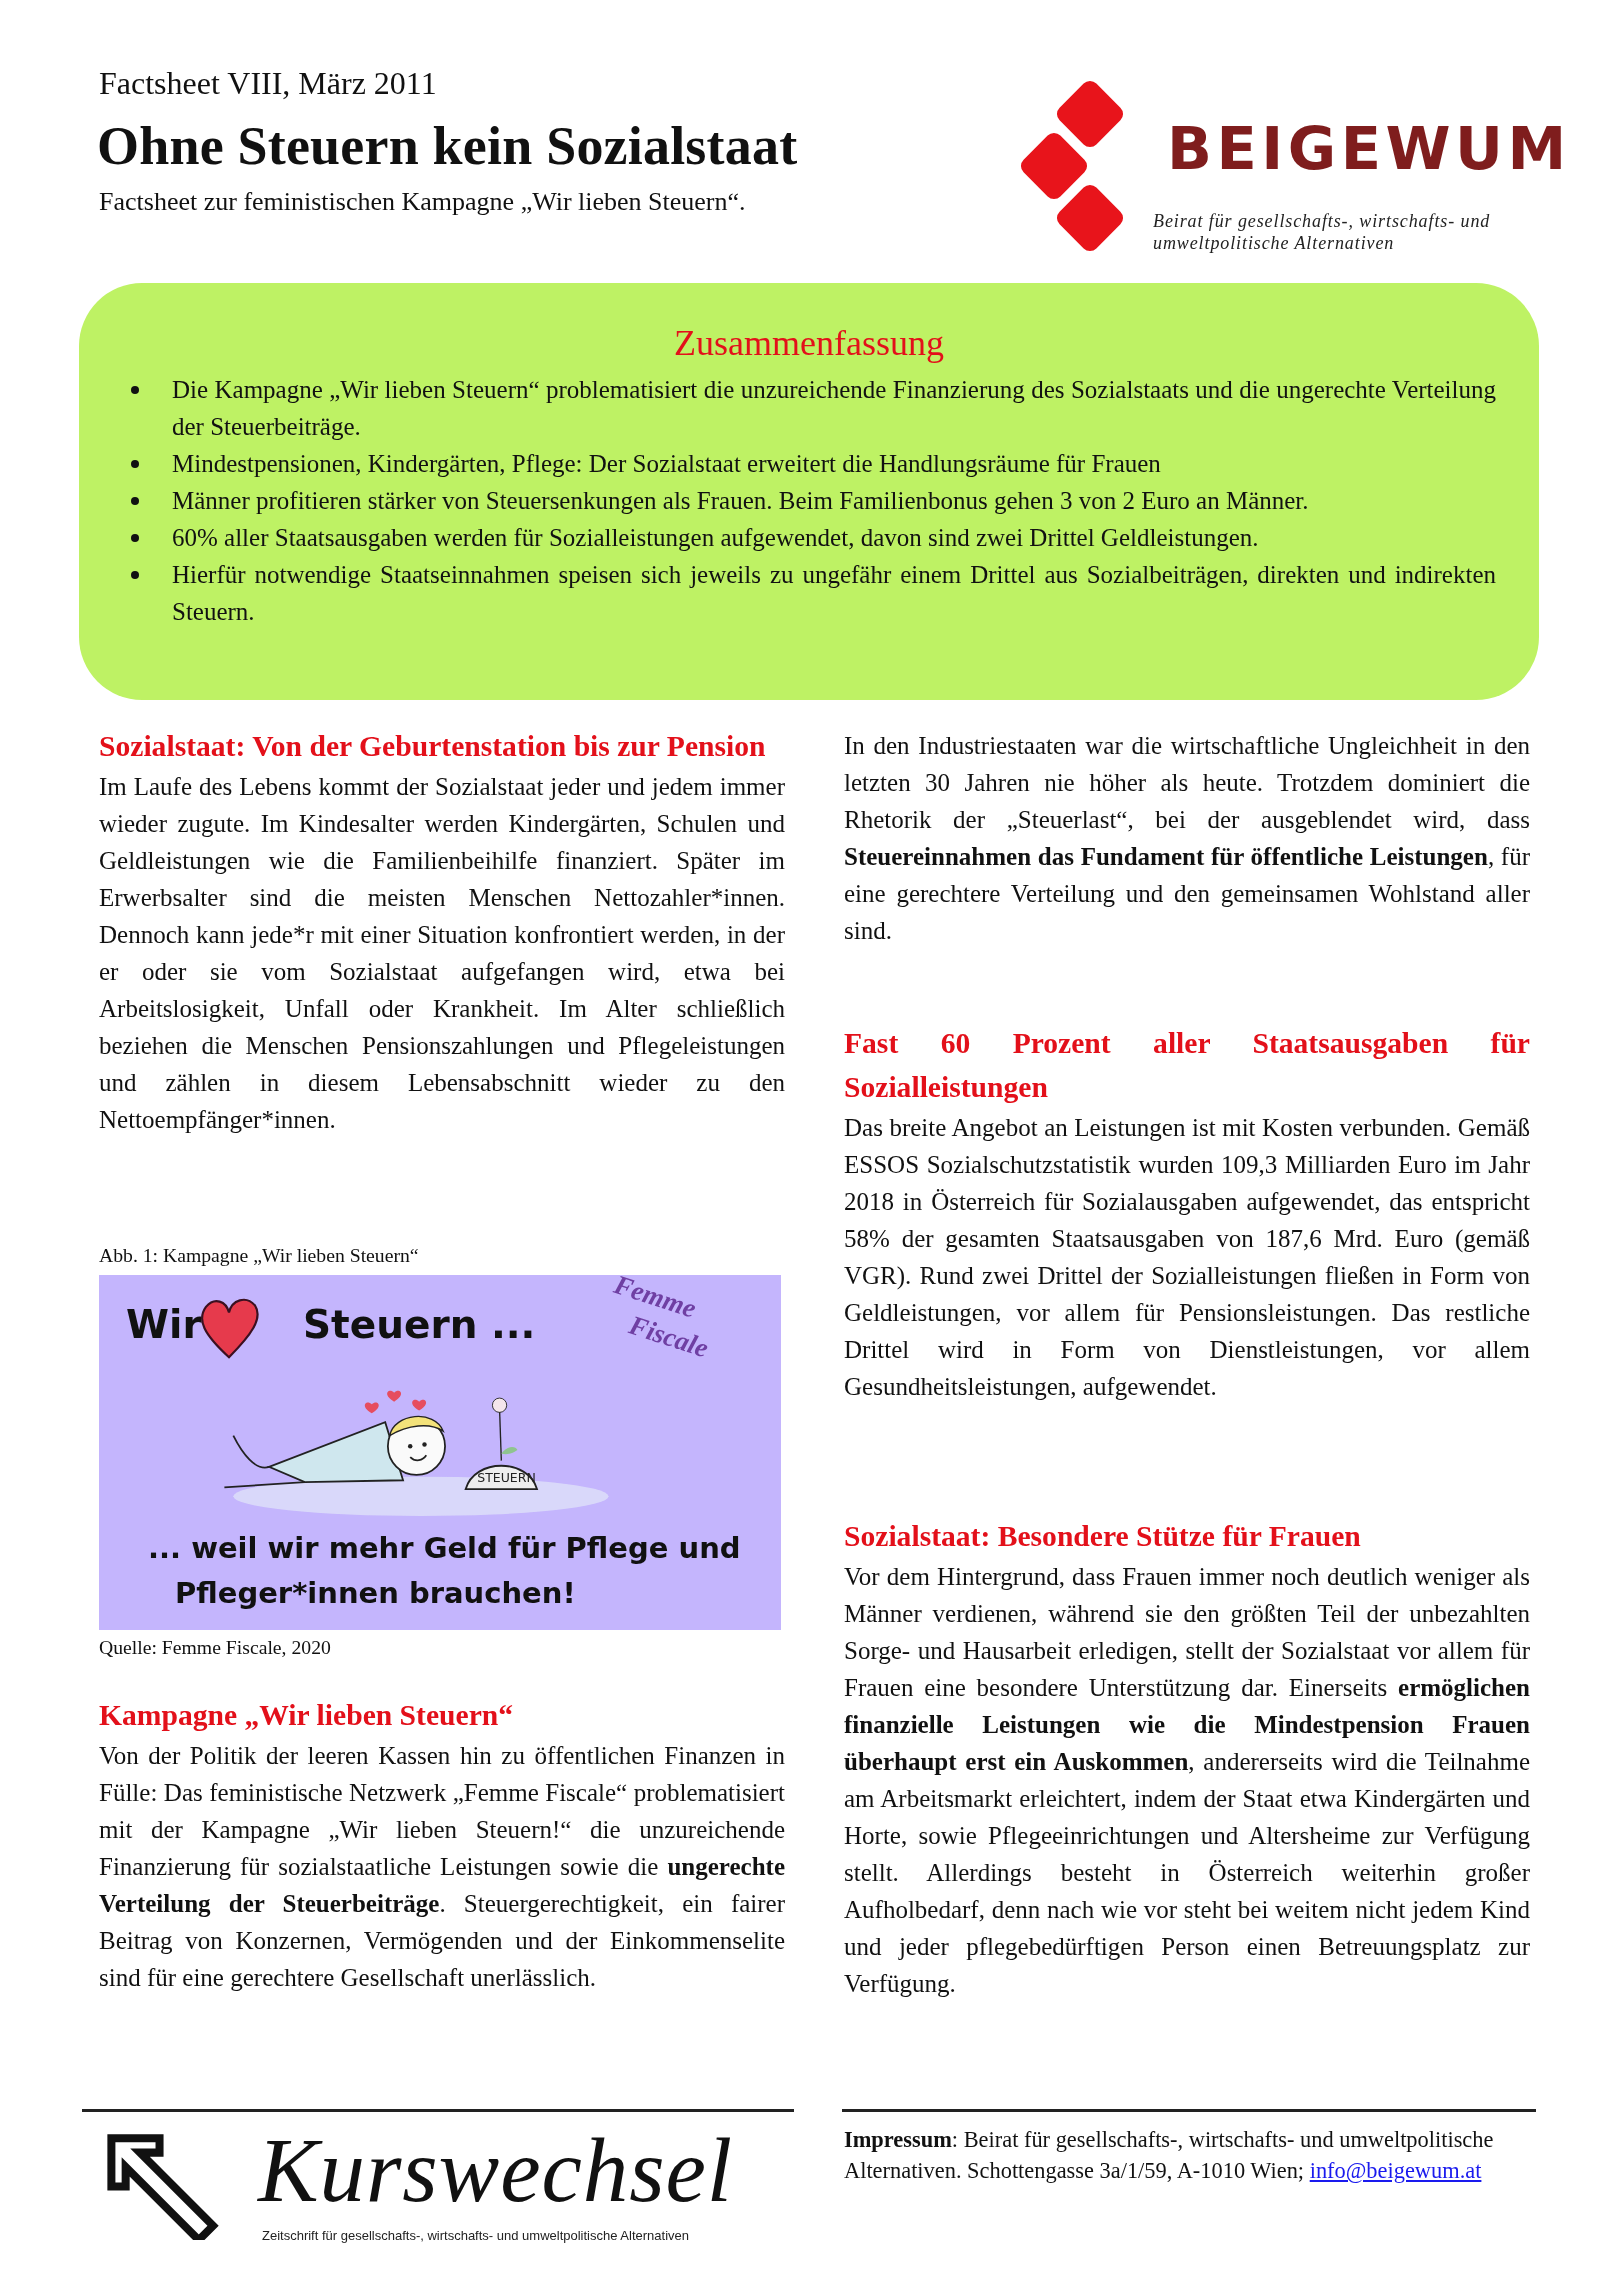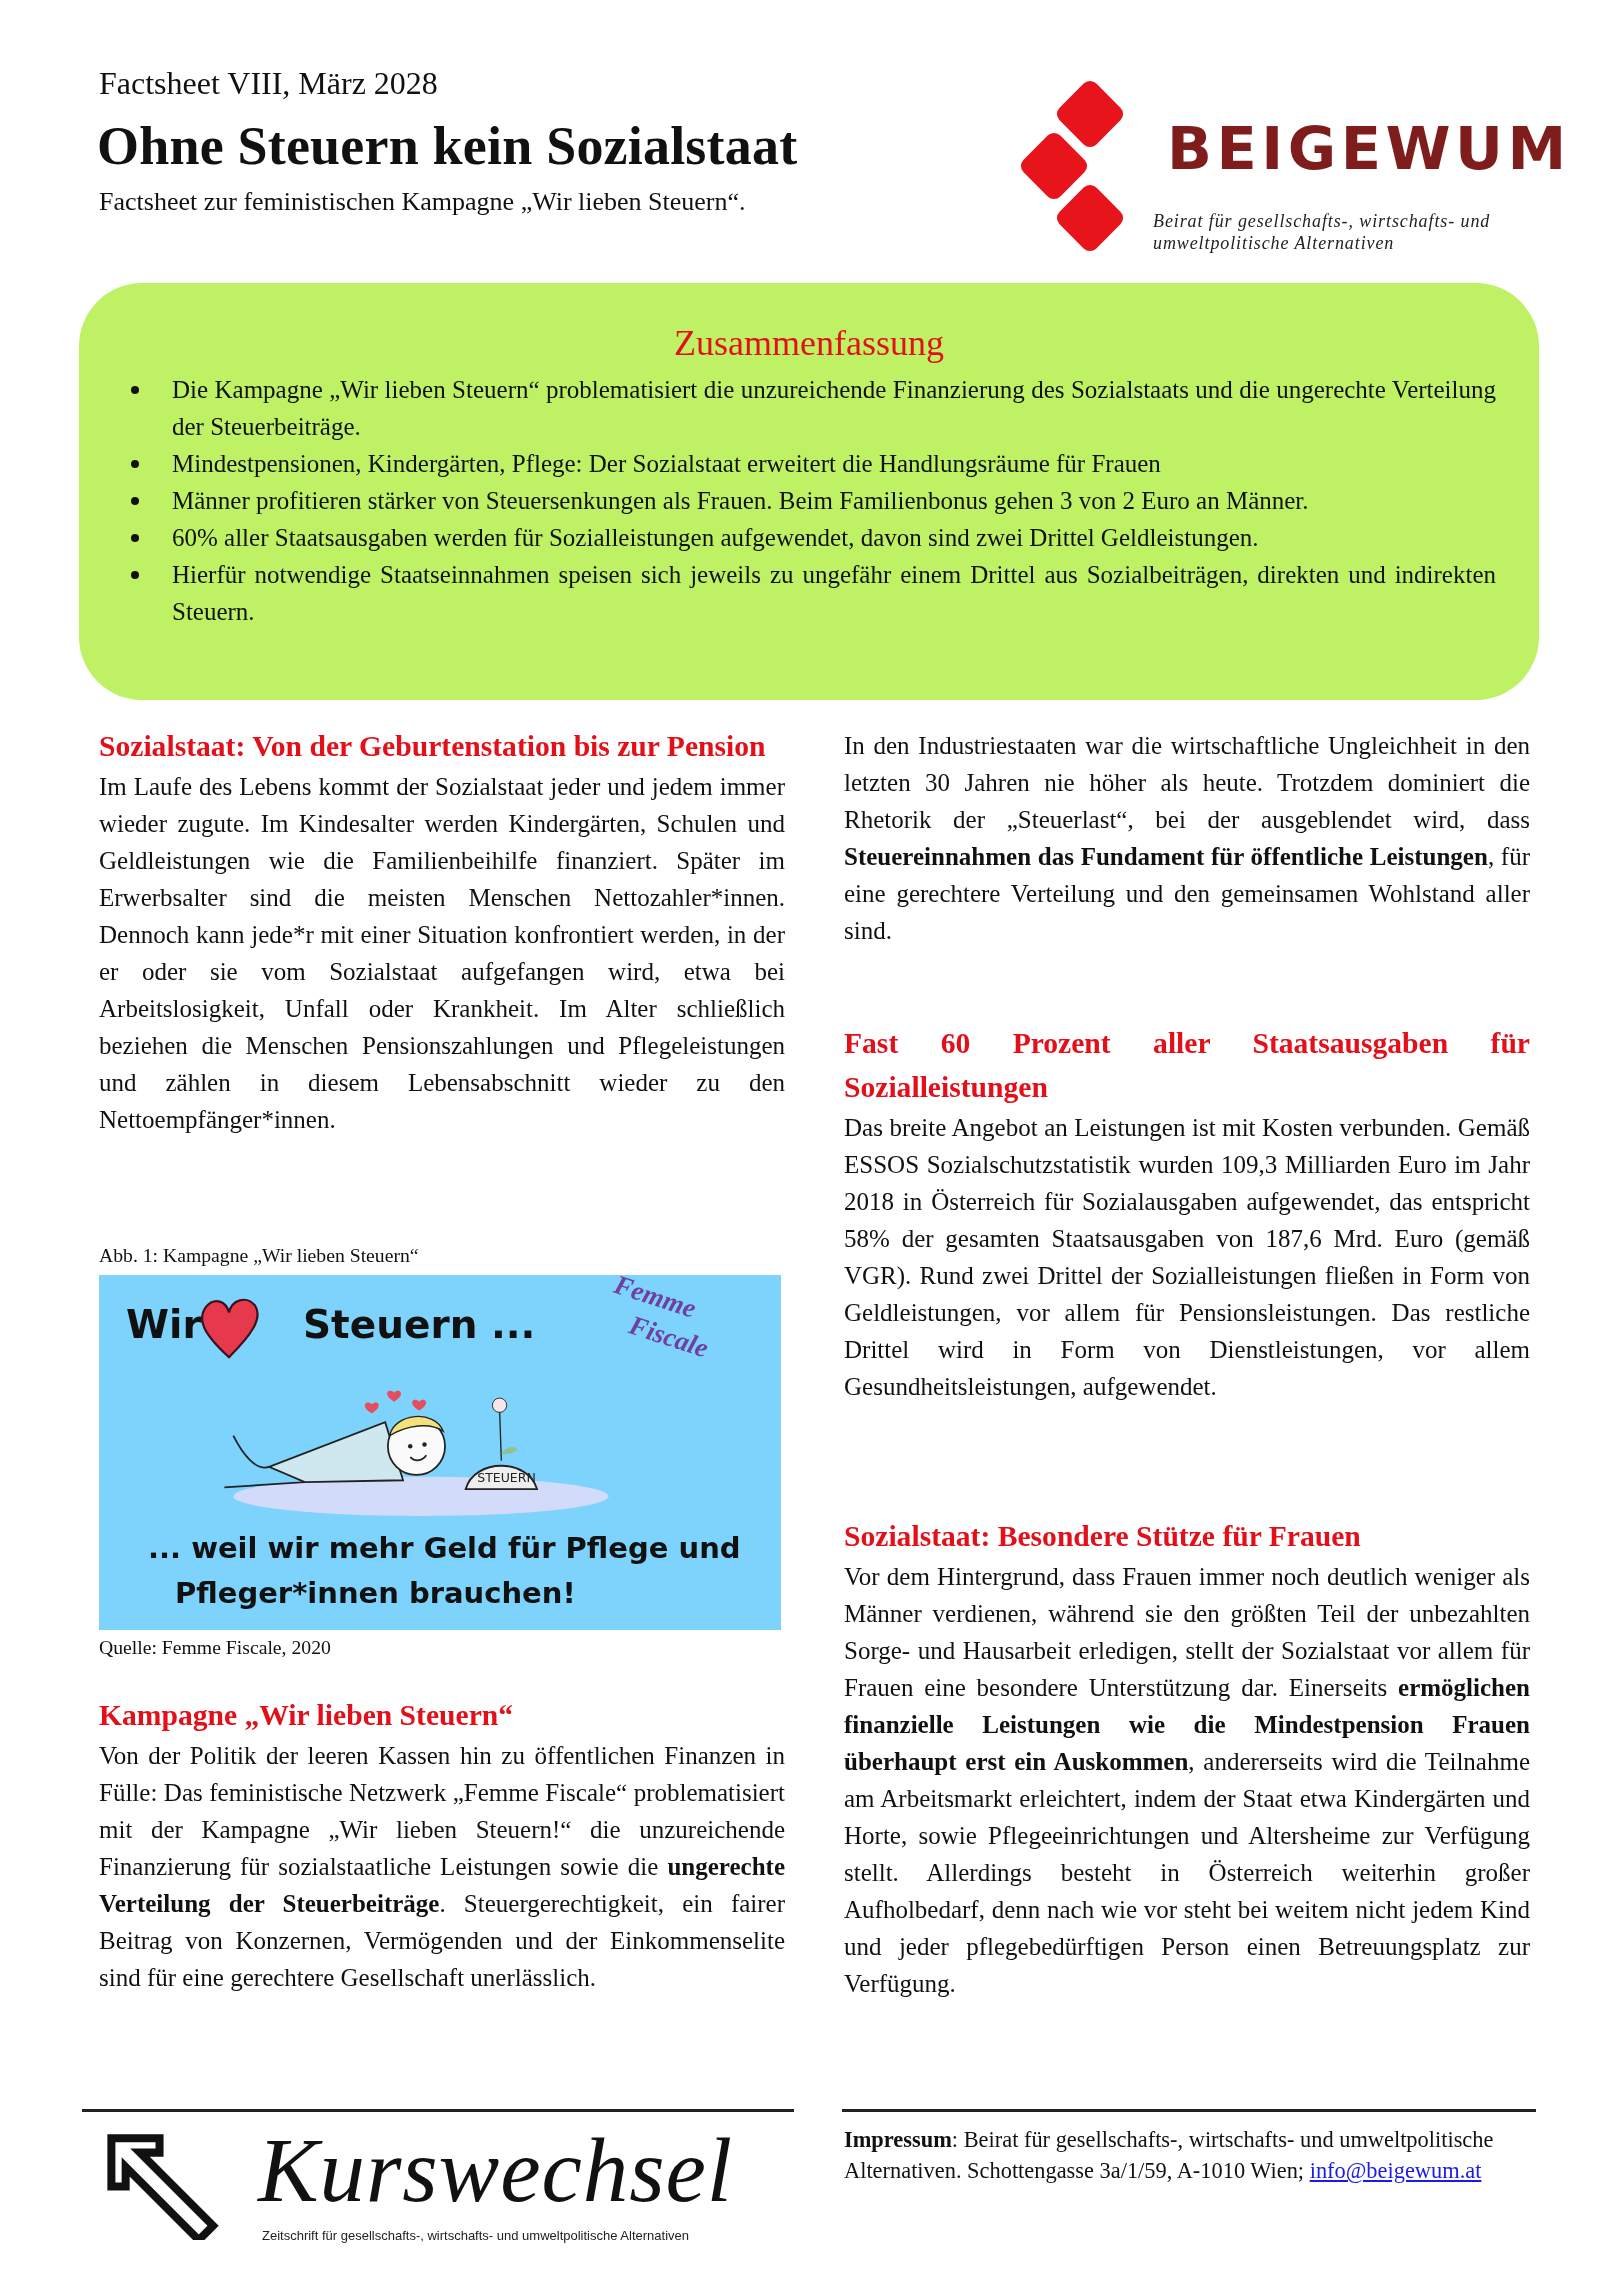--- a/index.html
+++ b/index.html
@@ -28,41 +28,41 @@
   
   .col { width:686px; text-align:justify; font-size:25px; line-height:37px; }
   .colL { left:99px; }
   .colR { left:844px; }
   .h3 { color:#e3101a; font-weight:bold; font-size:29.6px; line-height:44px; margin:0; text-align:justify; }
   .h3.nojust { text-align:left; }
   p { margin:0; }
   b { font-weight:bold; }
 
   .caption { font-size:19.7px; line-height:25px; }
-  .figure { left:99px; top:1275px; width:682px; height:355px; background:#7dd3fc; overflow:hidden; }
+  .figure { left:99px; top:1275px; width:682px; height:355px; background:#c4b5fd; overflow:hidden; }
   .fig-wir { position:absolute; left:27px; top:27px; font-family:"DejaVu Sans","Liberation Sans",sans-serif; font-weight:bold; font-size:39px; color:#111; }
   .fig-heart { position:absolute; left:94px; top:16px; width:72px; height:72px; }
   .fig-steuern { position:absolute; left:204px; top:27px; font-family:"DejaVu Sans","Liberation Sans",sans-serif; font-weight:bold; font-size:39px; color:#111; }
   .fig-brand { position:absolute; left:502px; top:16px; width:170px; height:99px; font-style:italic; font-weight:bold; font-size:27px; color:#6f3fa3; transform:rotate(18deg); line-height:34px; }
   .fig-bottom { position:absolute; left:49px; top:251px; font-family:"DejaVu Sans","Liberation Sans",sans-serif; font-weight:bold; font-size:29px; line-height:45px; color:#111; }
   .fig-illu { position:absolute; left:107px; top:107px; width:412px; height:134px; }
 
   .rule { height:2.7px; background:#222; }
 
   .kurs { left:106px; top:2128px; width:699px; height:125px; }
   .kurs-word { position:absolute; left:152px; top:-7.2px; font-family:"Liberation Serif","DejaVu Serif",serif; font-style:italic; font-size:91px; line-height:99px; color:#111; letter-spacing:0.9px; }
   .kurs-tag { position:absolute; left:156px; top:100px; font-family:"Liberation Sans","DejaVu Sans",sans-serif; font-size:13px; color:#222; white-space:nowrap; }
 
   .impressum { left:844px; top:2124px; width:663px; font-size:22.4px; line-height:31px; }
   .impressum a { color:#1a1aee; text-decoration:underline; }
 </style>
 </head>
 <body>
 
-<div class="abs series">Factsheet VIII, März 2028</div>
+<div class="abs series">Factsheet VIII, März 2011</div>
 <div class="abs title">Ohne Steuern kein Sozialstaat</div>
 <div class="abs subtitle">Factsheet zur feministischen Kampagne „Wir lieben Steuern“.</div>
 
 <div class="abs logo">
   <div class="diamond" style="left:61px;top:16px;"></div>
   <div class="diamond" style="left:25px;top:68px;"></div>
   <div class="diamond" style="left:61px;top:120px;"></div>
   <div class="word">BEIGEWUM</div>
   <div class="tag">
     <div>Beirat für gesellschafts-, wirtschafts- und</div>

